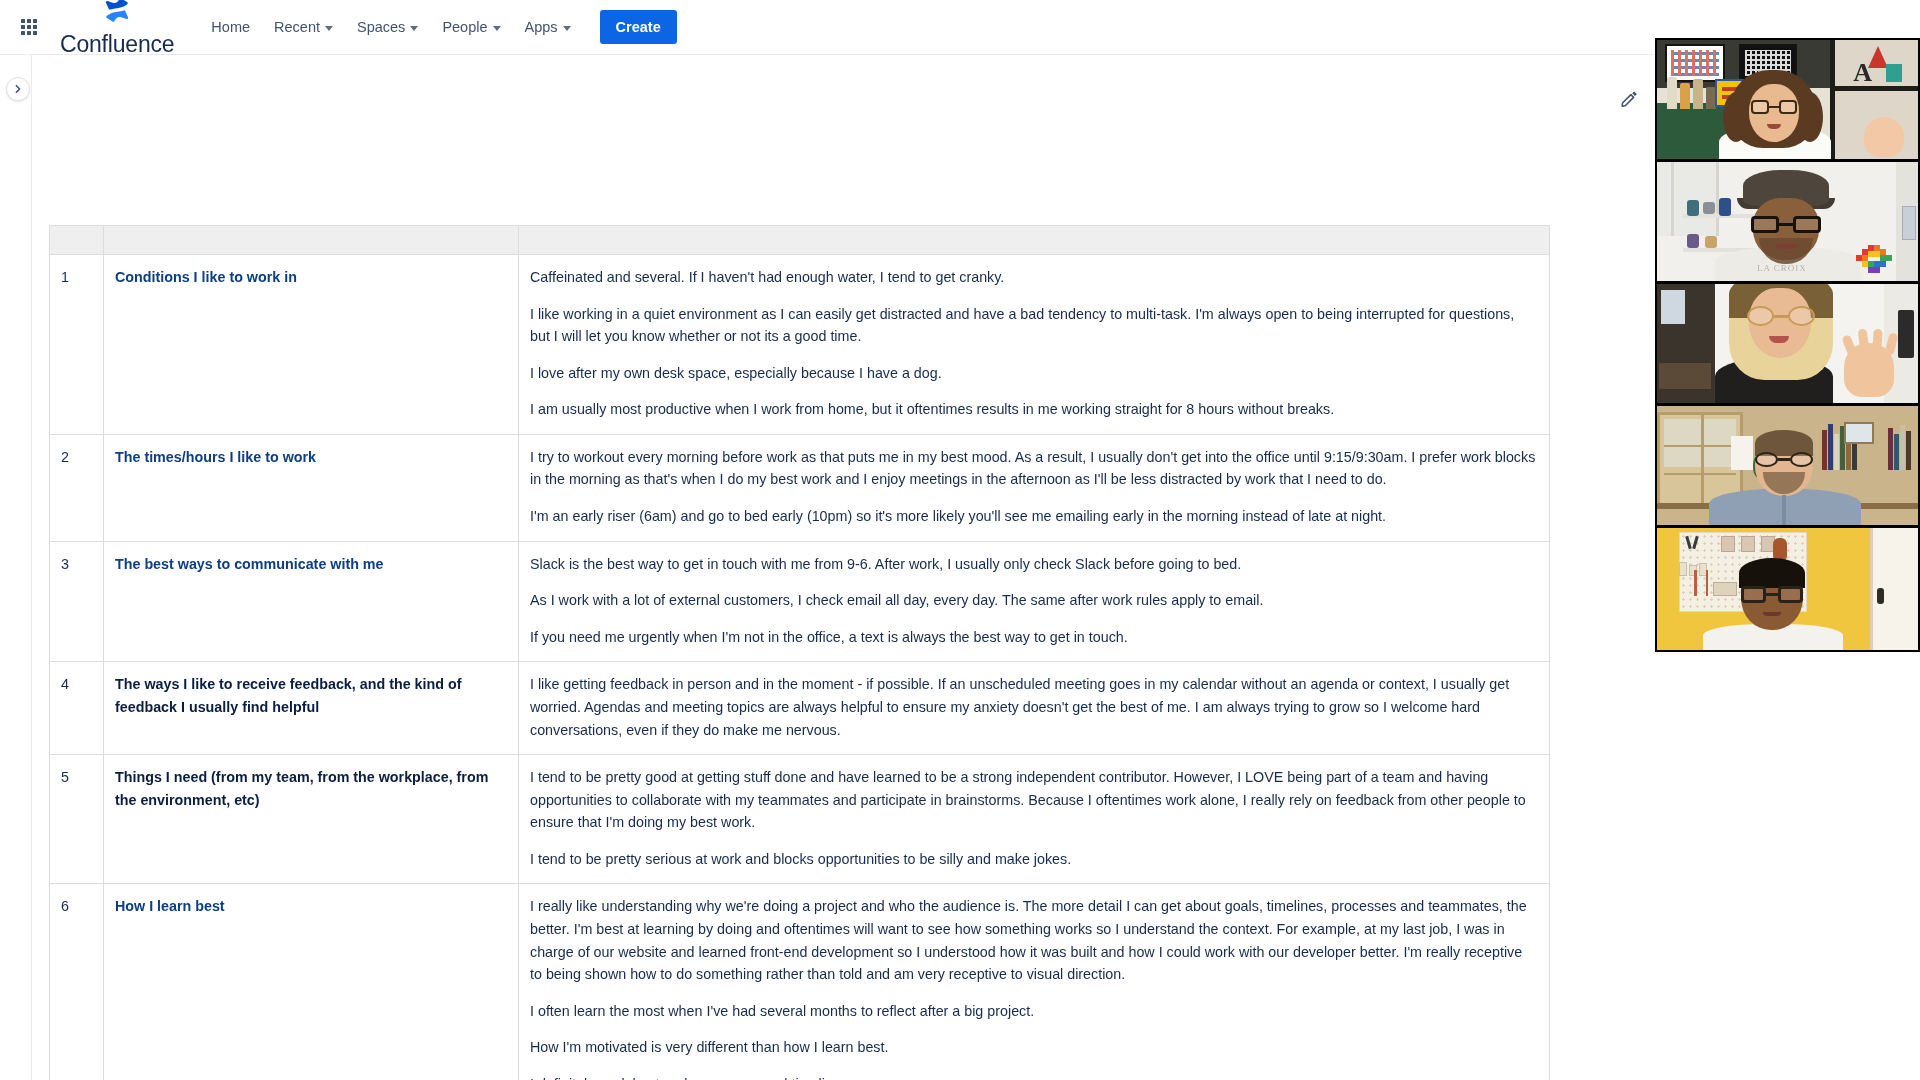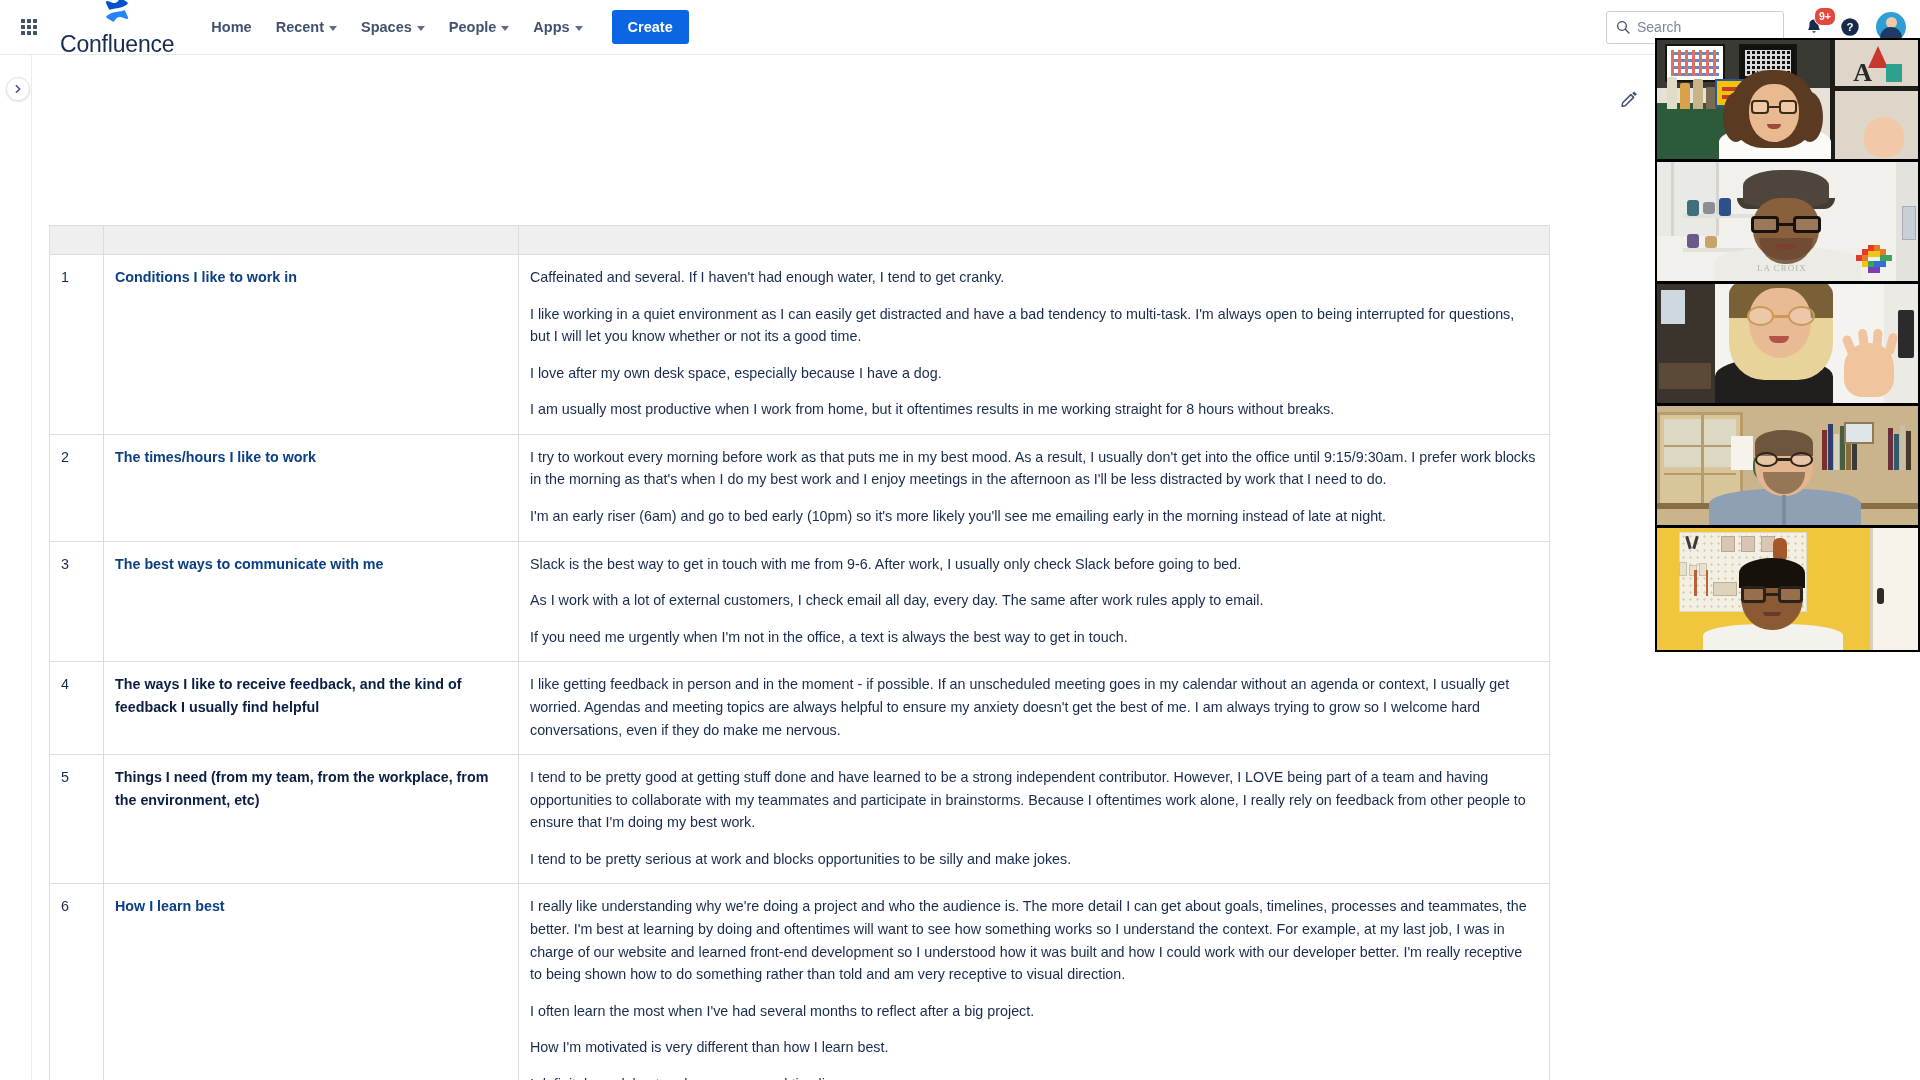--- a/index.html
+++ b/index.html
@@ -69,21 +69,20 @@
   .nav-item {
     display: flex;
     align-items: center;
     gap: 5px;
     padding: 7px 11px;
     font-size: 14.5px;
     color: #42526e;
     border-radius: 3px;
     cursor: pointer;
     white-space: nowrap;
-    font-weight: bold;
   }
   .caret {
     width: 0; height: 0;
     border-left: 4px solid transparent;
     border-right: 4px solid transparent;
     border-top: 5px solid #5e6c84;
     margin-top: 2px;
   }
 
   .create-btn {
@@ -493,50 +492,20 @@
       <span class="caret"></span>
     </div>
     <div class="nav-item">
       <span>Apps</span>
       <span class="caret"></span>
     </div>
   </nav>
 
   <button class="create-btn">Create</button>
 
-  <div class="topnav-right">
-
-    <div class="search-box">
-      <svg class="search-icon" viewBox="0 0 24 24">
-        <circle cx="10.5" cy="10.5" r="6.5" fill="none" stroke="#42526e" stroke-width="2"></circle>
-        <line x1="15.5" y1="15.5" x2="21" y2="21" stroke="#42526e" stroke-width="2" stroke-linecap="round"></line>
-      </svg>
-      <input class="search-input" type="text" placeholder="Search" style="">
-    </div>
-
-    <div class="icon-btn">
-      <svg width="20" height="20" viewBox="0 0 24 24">
-        <path d="M12 3a5.5 5.5 0 0 0-5.5 5.5v3.2L5 15.5h14l-1.5-3.8V8.5A5.5 5.5 0 0 0 12 3z" fill="#172b4d"></path>
-        <path d="M9.8 17.2a2.3 2.3 0 0 0 4.4 0z" fill="#172b4d"></path>
-      </svg>
-      <span class="badge">9+</span>
-    </div>
-
-    <div class="icon-btn">
-      <svg width="22" height="22" viewBox="0 0 24 24">
-        <circle cx="12" cy="12" r="9.5" fill="#172b4d"></circle>
-        <text x="12" y="16.6" font-size="12.5" font-weight="700" fill="#ffffff" text-anchor="middle" font-family="Liberation Sans, sans-serif">?</text>
-      </svg>
-    </div>
-
-    <div class="avatar">
-      <span class="av-head"></span>
-      <span class="av-body"></span>
-    </div>
-  </div>
 </div>
 
 <div class="rail">
   <div class="rail-expand">
     <svg width="10" height="10" viewBox="0 0 12 12">
       <path d="M4 2l4 4-4 4" fill="none" stroke="#42526e" stroke-width="1.8" stroke-linecap="round" stroke-linejoin="round"></path>
     </svg>
   </div>
 </div>
 

